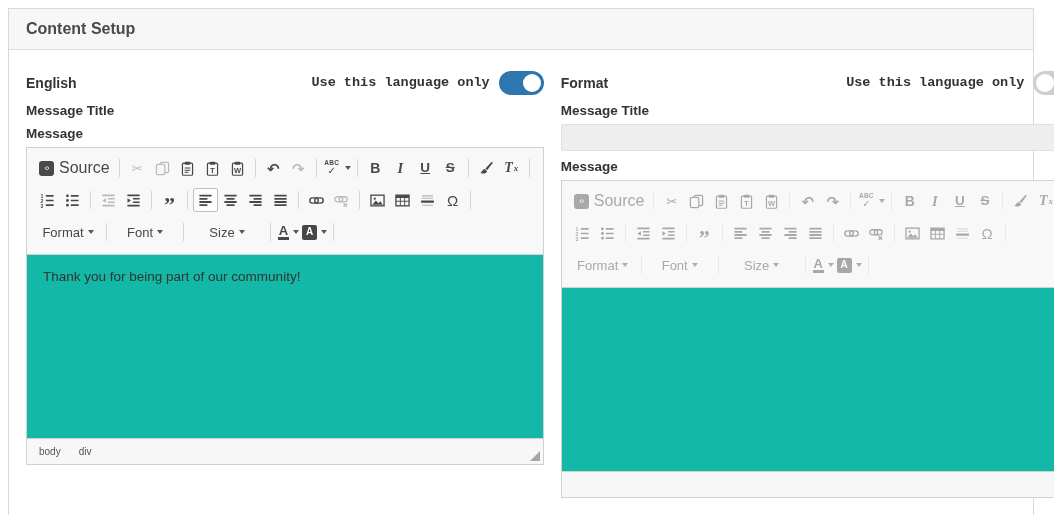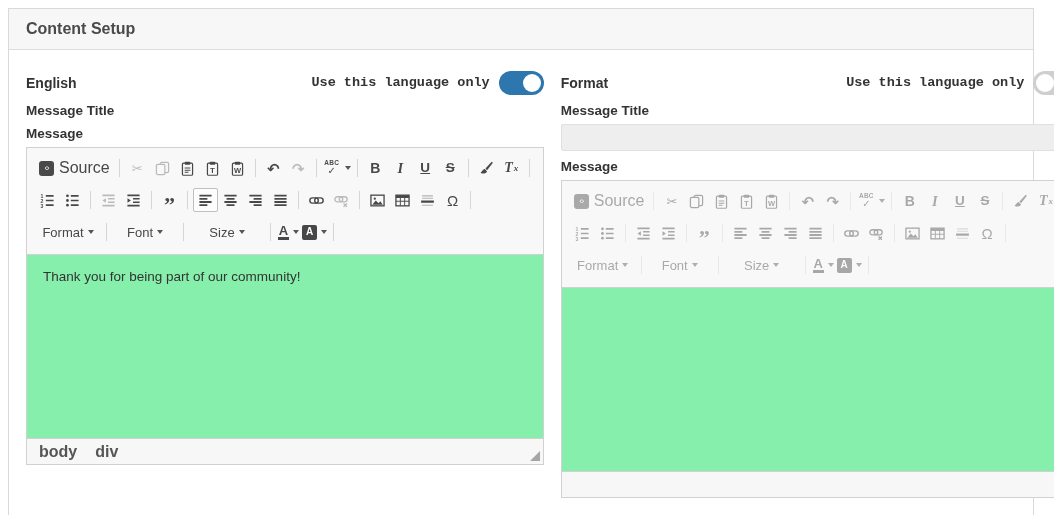--- a/index.html
+++ b/index.html
@@ -63,24 +63,24 @@
 
   .combo { justify-content:center; padding:0 4px; }
   .combo .combo-label { font-size:13px; color:#484848; }
   .combo-a { width:66px; }
   .combo-b { width:76px; }
 
   .ico-A { font-size:13px; font-weight:bold; border-bottom:3px solid #474747; line-height:11px; padding:0 1px 1px 1px; }
   .ico-Abg { width:15px; height:15px; background:#474747; color:#fff; border-radius:2px; font-size:10px; font-weight:bold;
     display:inline-flex; align-items:center; justify-content:center; }
 
-  .content { flex:1; background:#86efac; padding:13px 16px; font-size:13.5px; color:#333; line-height:1.4; overflow:hidden; }
+  .content { flex:1; background:#14b8a6; padding:13px 16px; font-size:13.5px; color:#333; line-height:1.4; overflow:hidden; }
   .pathbar { position:relative; height:26px; background:#f7f7f7; border-top:1px solid #d1d1d1;
     display:flex; align-items:center; gap:18px; padding:0 12px; }
-  .path-item { font-size:16px; font-weight:bold; color:#555; cursor:pointer; }
+  .path-item { font-size:10px; font-weight:normal; color:#555; cursor:pointer; }
   .resize { position:absolute; right:3px; bottom:3px; width:0; height:0;
     border-left:10px solid transparent; border-bottom:10px solid #a5a5a5; cursor:se-resize; }
 </style>
 </head>
 <body>
 
 <div class="panel">
   <div class="panel-header">
     <span class="panel-title">Content Setup</span>
   </div>

